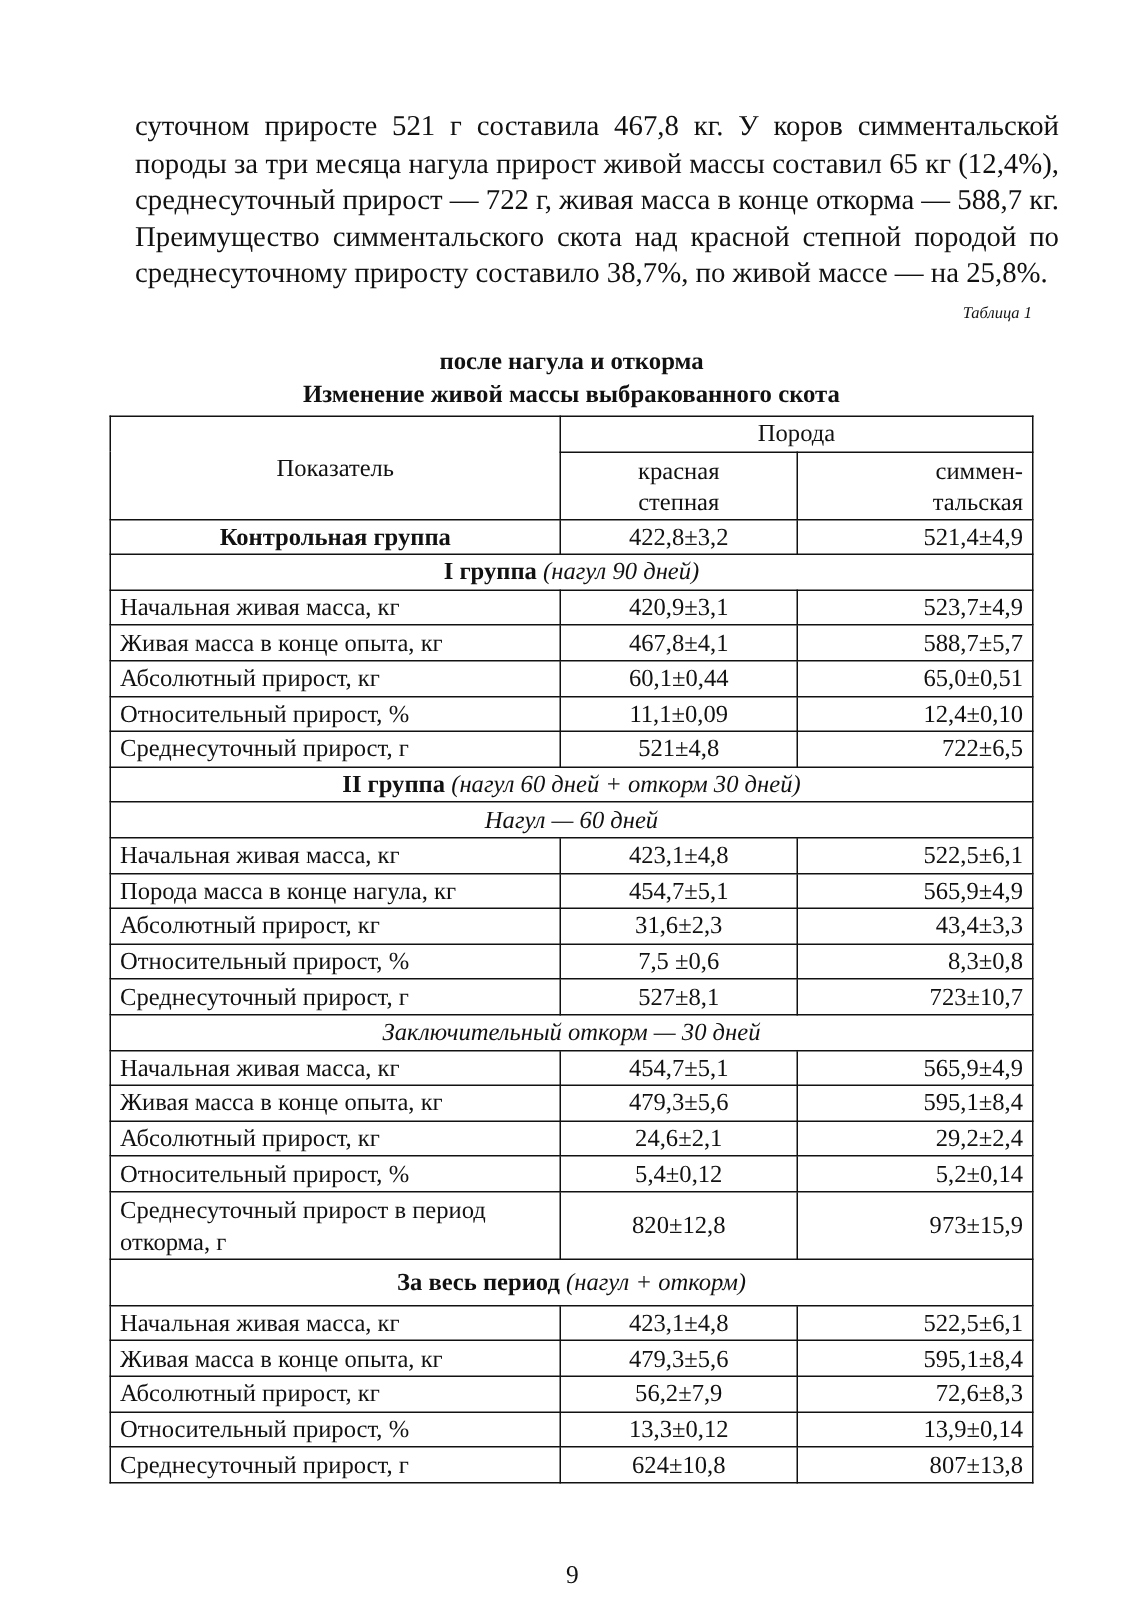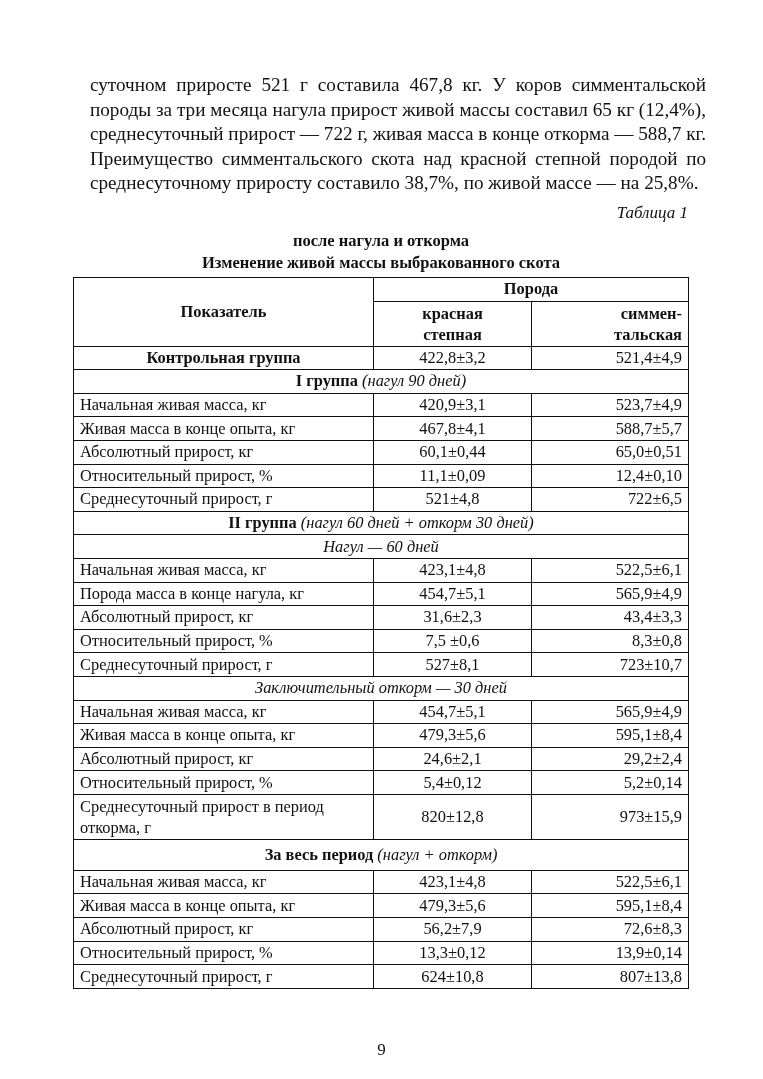--- a/index.html
+++ b/index.html
@@ -1,26 +1,26 @@
 <!DOCTYPE html>
 <html><head>
 <meta charset="utf-8">
 <style>
   html, body { margin:0; padding:0; background:#ffffff; }
   body { width:763px; height:1079px; position:relative; overflow:hidden;
          font-family:"Liberation Serif", serif; color:#111; }
   .para { position:absolute; left:73px; top:56px; width:616px;
           font-size:19.2px; line-height:24.6px; text-align:justify; margin:17px; }
-  .tcap { position:absolute; right:75px; top:203px; font-size:17px; font-style:italic; }
+  .tcap { position:absolute; right:75px; top:203px; font-size:11px; font-style:italic; }
   .ttitle { position:absolute; left:73px; width:616px; top:230px; text-align:center;
             font-weight:bold; font-size:16.5px; line-height:22px; }
   table { position:absolute; left:73px; top:277px; width:616px; border-collapse:collapse;
           font-size:16.4px; }
   td, th { border:1.3px solid #111; padding:0 6px; height:22.6px; line-height:20px; }
-  th { font-weight:bold; }
+  th { font-weight:normal; }
   .c1 { width:287px; text-align:left; }
   .c2 { width:145px; text-align:center; }
   .c3 { width:144px; text-align:right; }
   .center { text-align:center; }
   .bold { font-weight:bold; }
   .it { font-style:italic; }
   .pageno { position:absolute; top:1040px; left:0; width:763px; text-align:center; font-size:17px; }
 </style>
 </head>
 <body>

